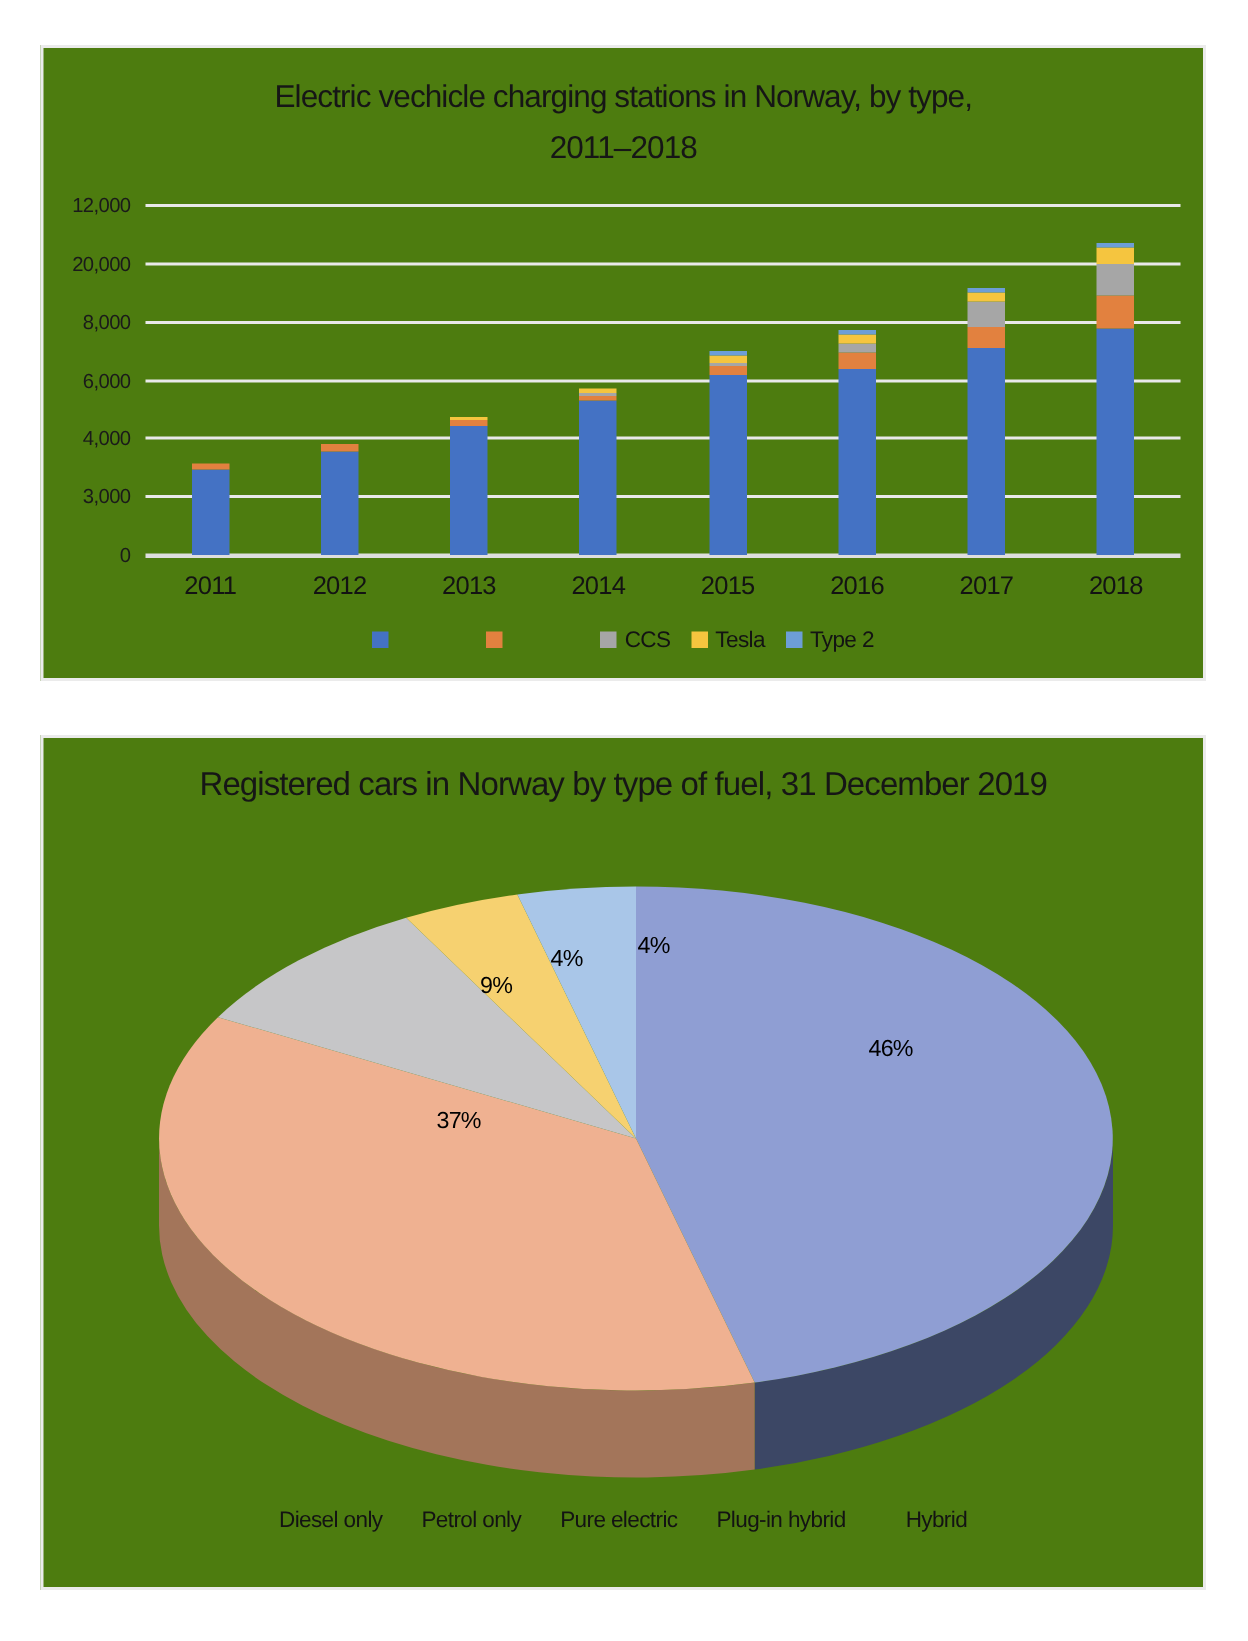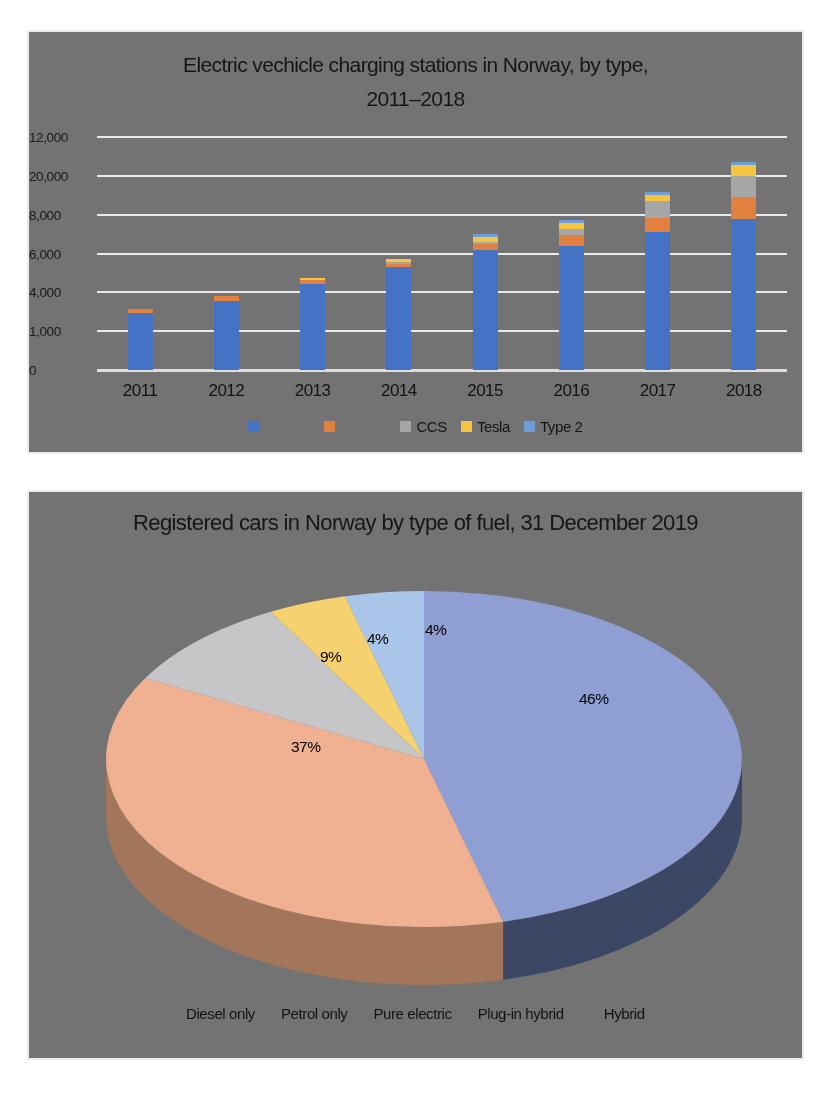--- a/index.html
+++ b/index.html
@@ -2,39 +2,39 @@
 <html><head>
 <meta charset="utf-8">
 <style>
   html,body{margin:0;padding:0;}
   body{
     width:832px;height:1094px;position:relative;background:#ffffff;
     font-family:"Liberation Sans", sans-serif;color:#111;
     overflow:hidden;
   }
   .panel{
-    position:absolute;left:27px;width:777px;background:#737373;
+    position:absolute;left:27px;width:777px;background:#4d7c0f;
     border:2px solid #ebebeb;box-sizing:border-box;
   }
   #bar-panel{top:30px;height:424px;}
   #pie-panel{top:490px;height:570px;}
 
   .chart-title{
     text-align:center;color:#161616;letter-spacing:-0.6px;
     font-size:21px;line-height:34px;font-weight:400;
   }
   #bar-panel .chart-title{margin-top:16px;}
   #pie-panel .chart-title{margin-top:14px;font-size:22px;}
 
   .plot{position:absolute;left:0;top:0;width:100%;height:100%;}
 
   .gridline{position:absolute;height:2px;background:#e9e9e9;}
   .gridline.baseline{height:3px;background:#dedede;}
   .y-label{
-    position:absolute;transform:translateY(-50%);text-align:left;
+    position:absolute;transform:translateY(-50%);text-align:right;
     font-size:13.5px;color:#1a1a1a;letter-spacing:-0.4px;width:58px;
   }
   .bar-seg{position:absolute;}
   .x-label{
     position:absolute;text-align:center;font-size:17px;color:#131313;
     letter-spacing:-0.5px;
   }
 
   .legend-row{
     position:absolute;left:0;width:100%;display:flex;align-items:center;
@@ -56,21 +56,21 @@
 
 <section class="panel" id="bar-panel">
   <div class="chart-title">
     <div>Electric vechicle charging stations in Norway, by type,</div>
     <div>2011–2018</div>
   </div>
   <div class="plot">
       <div class="gridline baseline" style="left: 68px; width: 690px; top: 337px;"></div>
       <div class="y-label" style="left: 0px; top: 338px;">0</div>
       <div class="gridline" style="left: 68px; width: 690px; top: 298.167px;"></div>
-      <div class="y-label" style="left: 0px; top: 299.167px;">1,000</div>
+      <div class="y-label" style="left: 0px; top: 299.167px;">3,000</div>
       <div class="gridline" style="left: 68px; width: 690px; top: 259.333px;"></div>
       <div class="y-label" style="left: 0px; top: 260.333px;">4,000</div>
       <div class="gridline" style="left: 68px; width: 690px; top: 220.5px;"></div>
       <div class="y-label" style="left: 0px; top: 221.5px;">6,000</div>
       <div class="gridline" style="left: 68px; width: 690px; top: 181.667px;"></div>
       <div class="y-label" style="left: 0px; top: 182.667px;">8,000</div>
       <div class="gridline" style="left: 68px; width: 690px; top: 142.833px;"></div>
       <div class="y-label" style="left: 0px; top: 143.833px;">20,000</div>
       <div class="gridline" style="left: 68px; width: 690px; top: 104px;"></div>
       <div class="y-label" style="left: 0px; top: 105px;">12,000</div>

